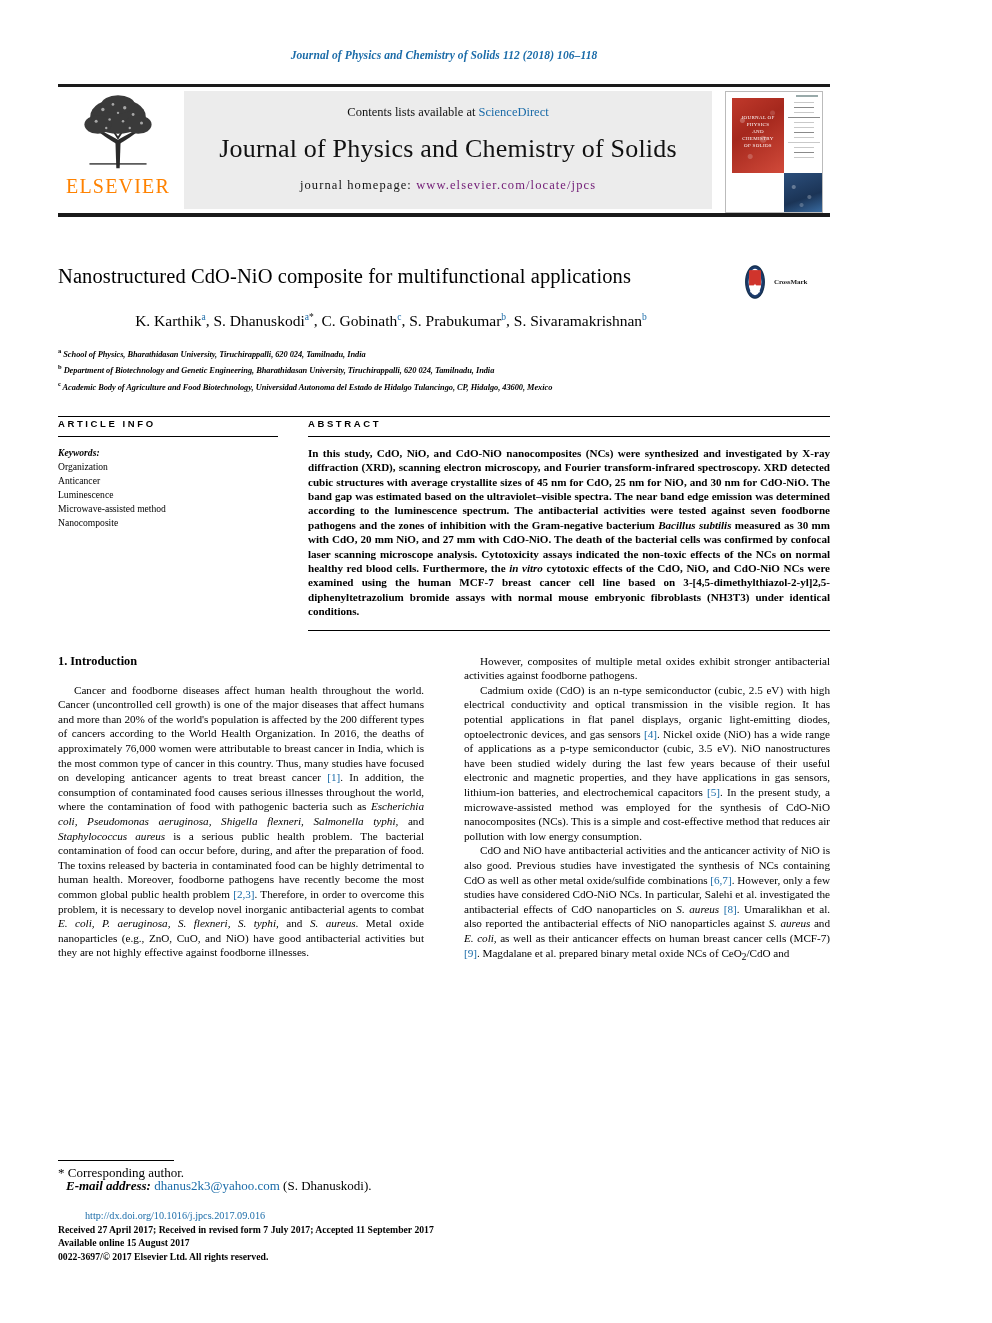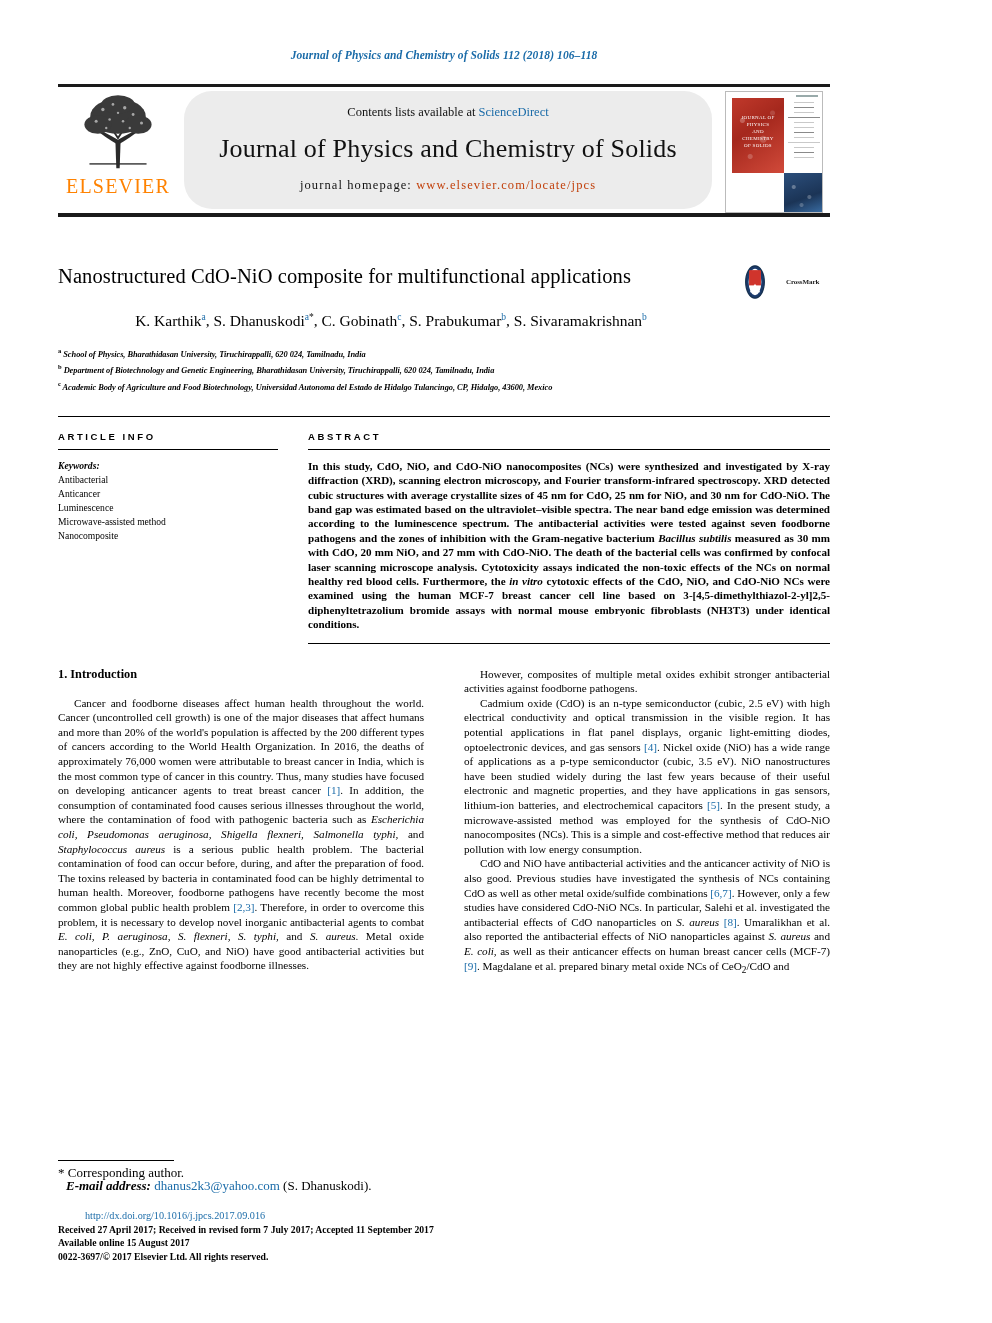--- a/index.html
+++ b/index.html
@@ -58,36 +58,35 @@
   }
   .center-cell {
     flex: 1 1 auto;
     background: #ececec;
     display: flex;
     flex-direction: column;
     align-items: center;
     justify-content: space-between;
     padding: 14px 0 16px 0;
     margin: 4px 6px 4px 6px;
-    border-radius: 28px;
   }
   .contents-line { font-size: 12.5px; color: #111; }
   .contents-line .sd { color: #1a6ba8; }
   .journal-title {
     font-size: 26px;
     letter-spacing: .2px;
     color: #111;
     font-family: "Liberation Serif", serif;
   }
   .homepage-line {
     font-size: 12.5px;
     letter-spacing: 1.1px;
     color: #111;
   }
-  .homepage-line .url { color: #c2410c; }
+  .homepage-line .url { color: #701a75; }
   .cover-cell {
     width: 112px;
     flex: 0 0 112px;
     display: flex; align-items: flex-start; justify-content: center;
     padding-top: 4px;
   }
   .cover-thumb {
     width: 98px; height: 122px;
     border: 1px solid #bbb; background: #fff;
     position: relative; overflow: hidden;
@@ -142,31 +141,31 @@
   .authors sup.star { color:#111; }
   .affils { margin-top: 14px; }
   .affils div {
     font-size: 8.4px; font-style: italic; font-weight: bold;
     line-height: 12.4px; letter-spacing: -.05px;
   }
   .affils sup { font-style: normal; font-size: 6.5px; }
 
   .crossmark-col { flex: 0 0 92px; padding-top: 2px; display:flex; align-items:flex-start; }
   .crossmark {
-    display:flex; align-items:center; gap:14px;
+    display:flex; align-items:center; gap:2px;
   }
   .cm-badge { width: 34px; height: 34px; }
   .cm-text { font-size: 7px; font-weight: bold; letter-spacing:-.1px; color:#222; }
 
   
   .info-wrap {
     margin-top: 22px;
     border-top: 1px solid #000;
     display: flex;
-    padding-top: 14px;
+    padding-top: 1px;
   }
   .col-info { flex: 0 0 250px; padding-right: 30px; }
   .col-abs  { flex: 1 1 auto; }
   .sec-head {
     font-size: 9.5px; font-weight: bold; letter-spacing: 2.6px;
     font-family: "Liberation Sans", sans-serif;
     padding-bottom: 7px;
   }
   .sec-rule { border-bottom: 1.4px solid #000; margin-bottom: 9px; }
   .kw-title { font-size: 9.6px; font-style: italic; font-weight:bold; line-height: 14px; }
@@ -321,21 +320,21 @@
     </div>
   </div>
 
   <div class="info-wrap">
 
     <div class="col-info">
       <div class="sec-head">ARTICLE INFO</div>
       <div class="sec-rule"></div>
       <div class="kw-title">Keywords:</div>
       <div class="kw-list">
-        <div>Antibacterial</div>
+        <div>Organization</div>
         <div>Anticancer</div>
         <div>Luminescence</div>
         <div>Microwave-assisted method</div>
         <div>Nanocomposite</div>
       </div>
     </div>
 
     <div class="col-abs">
       <div class="sec-head">ABSTRACT</div>
       <div class="sec-rule"></div>

